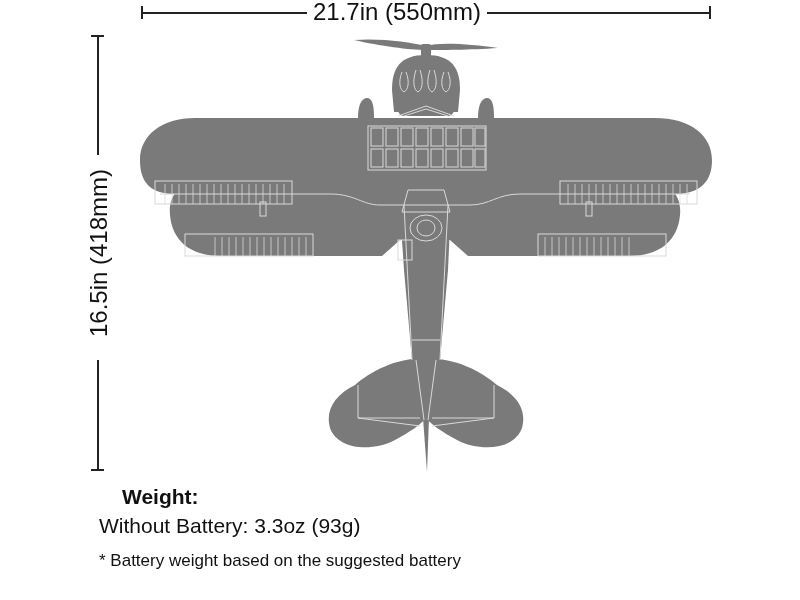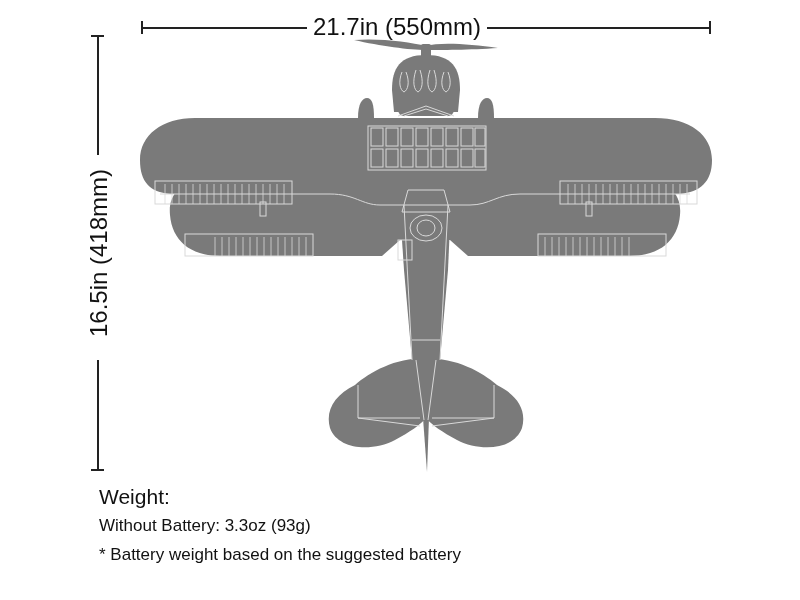--- a/index.html
+++ b/index.html
@@ -1,30 +1,30 @@
 <!DOCTYPE html>
 <html><head>
 <meta charset="utf-8">
 <style>
   html, body { margin:0; padding:0; background:#ffffff; }
   body { width:800px; height:600px; position:relative; overflow:hidden; font-family:"Liberation Sans", "DejaVu Sans", sans-serif; color:#111; }
-  .dim-h { position:absolute; left:141px; top:15px; width:512px; height:26px; }
+  .dim-h { position:absolute; left:141px; top:0; width:512px; height:26px; }
   .dim-h .line { position:absolute; top:12px; height:1.5px; background:#222; }
   .dim-h .cap { position:absolute; top:6px; width:1.5px; height:13px; background:#222; }
   .dim-h .label { position:absolute; left:0; right:0; top:-1px; text-align:center; font-size:24px; line-height:26px; }
   .dim-h .label span { background:#fff; padding:0 6px; }
   .dim-v { position:absolute; left:86px; top:35px; width:26px; height:436px; }
   .dim-v .line { position:absolute; left:11px; width:1.5px; background:#222; }
   .dim-v .cap { position:absolute; left:5px; width:13px; height:1.5px; background:#222; }
   .dim-v .label { position:absolute; left:13px; top:218px; transform:translate(-50%,-50%) rotate(-90deg); white-space:nowrap; font-size:24px; line-height:26px; }
   .plane { position:absolute; left:140px; top:36px; width:575px; height:440px; }
   .specs { position:absolute; left:99px; top:483px; }
-  .specs .title { font-weight:normal; font-size:21px; line-height:28px; }
-  .specs .row { font-size:17px; line-height:30px; }
-  .specs .note { font-size:17px; line-height:24px; margin-top:2px; }
+  .specs .title { font-weight:bold; font-size:21px; line-height:28px;margin-left:23px; }
+  .specs .row { font-size:21px; line-height:30px; }
+  .specs .note { font-size:17px; line-height:24px; margin-top:8px; }
 </style>
 </head>
 <body>
 
 <div class="dim-h">
   <div class="cap" style="left:0;"></div>
   <div class="line" style="left:0; width:570px;"></div>
   <div class="cap" style="left:568px;"></div>
   <div class="label"><span>21.7in (550mm)</span></div>
 </div>

